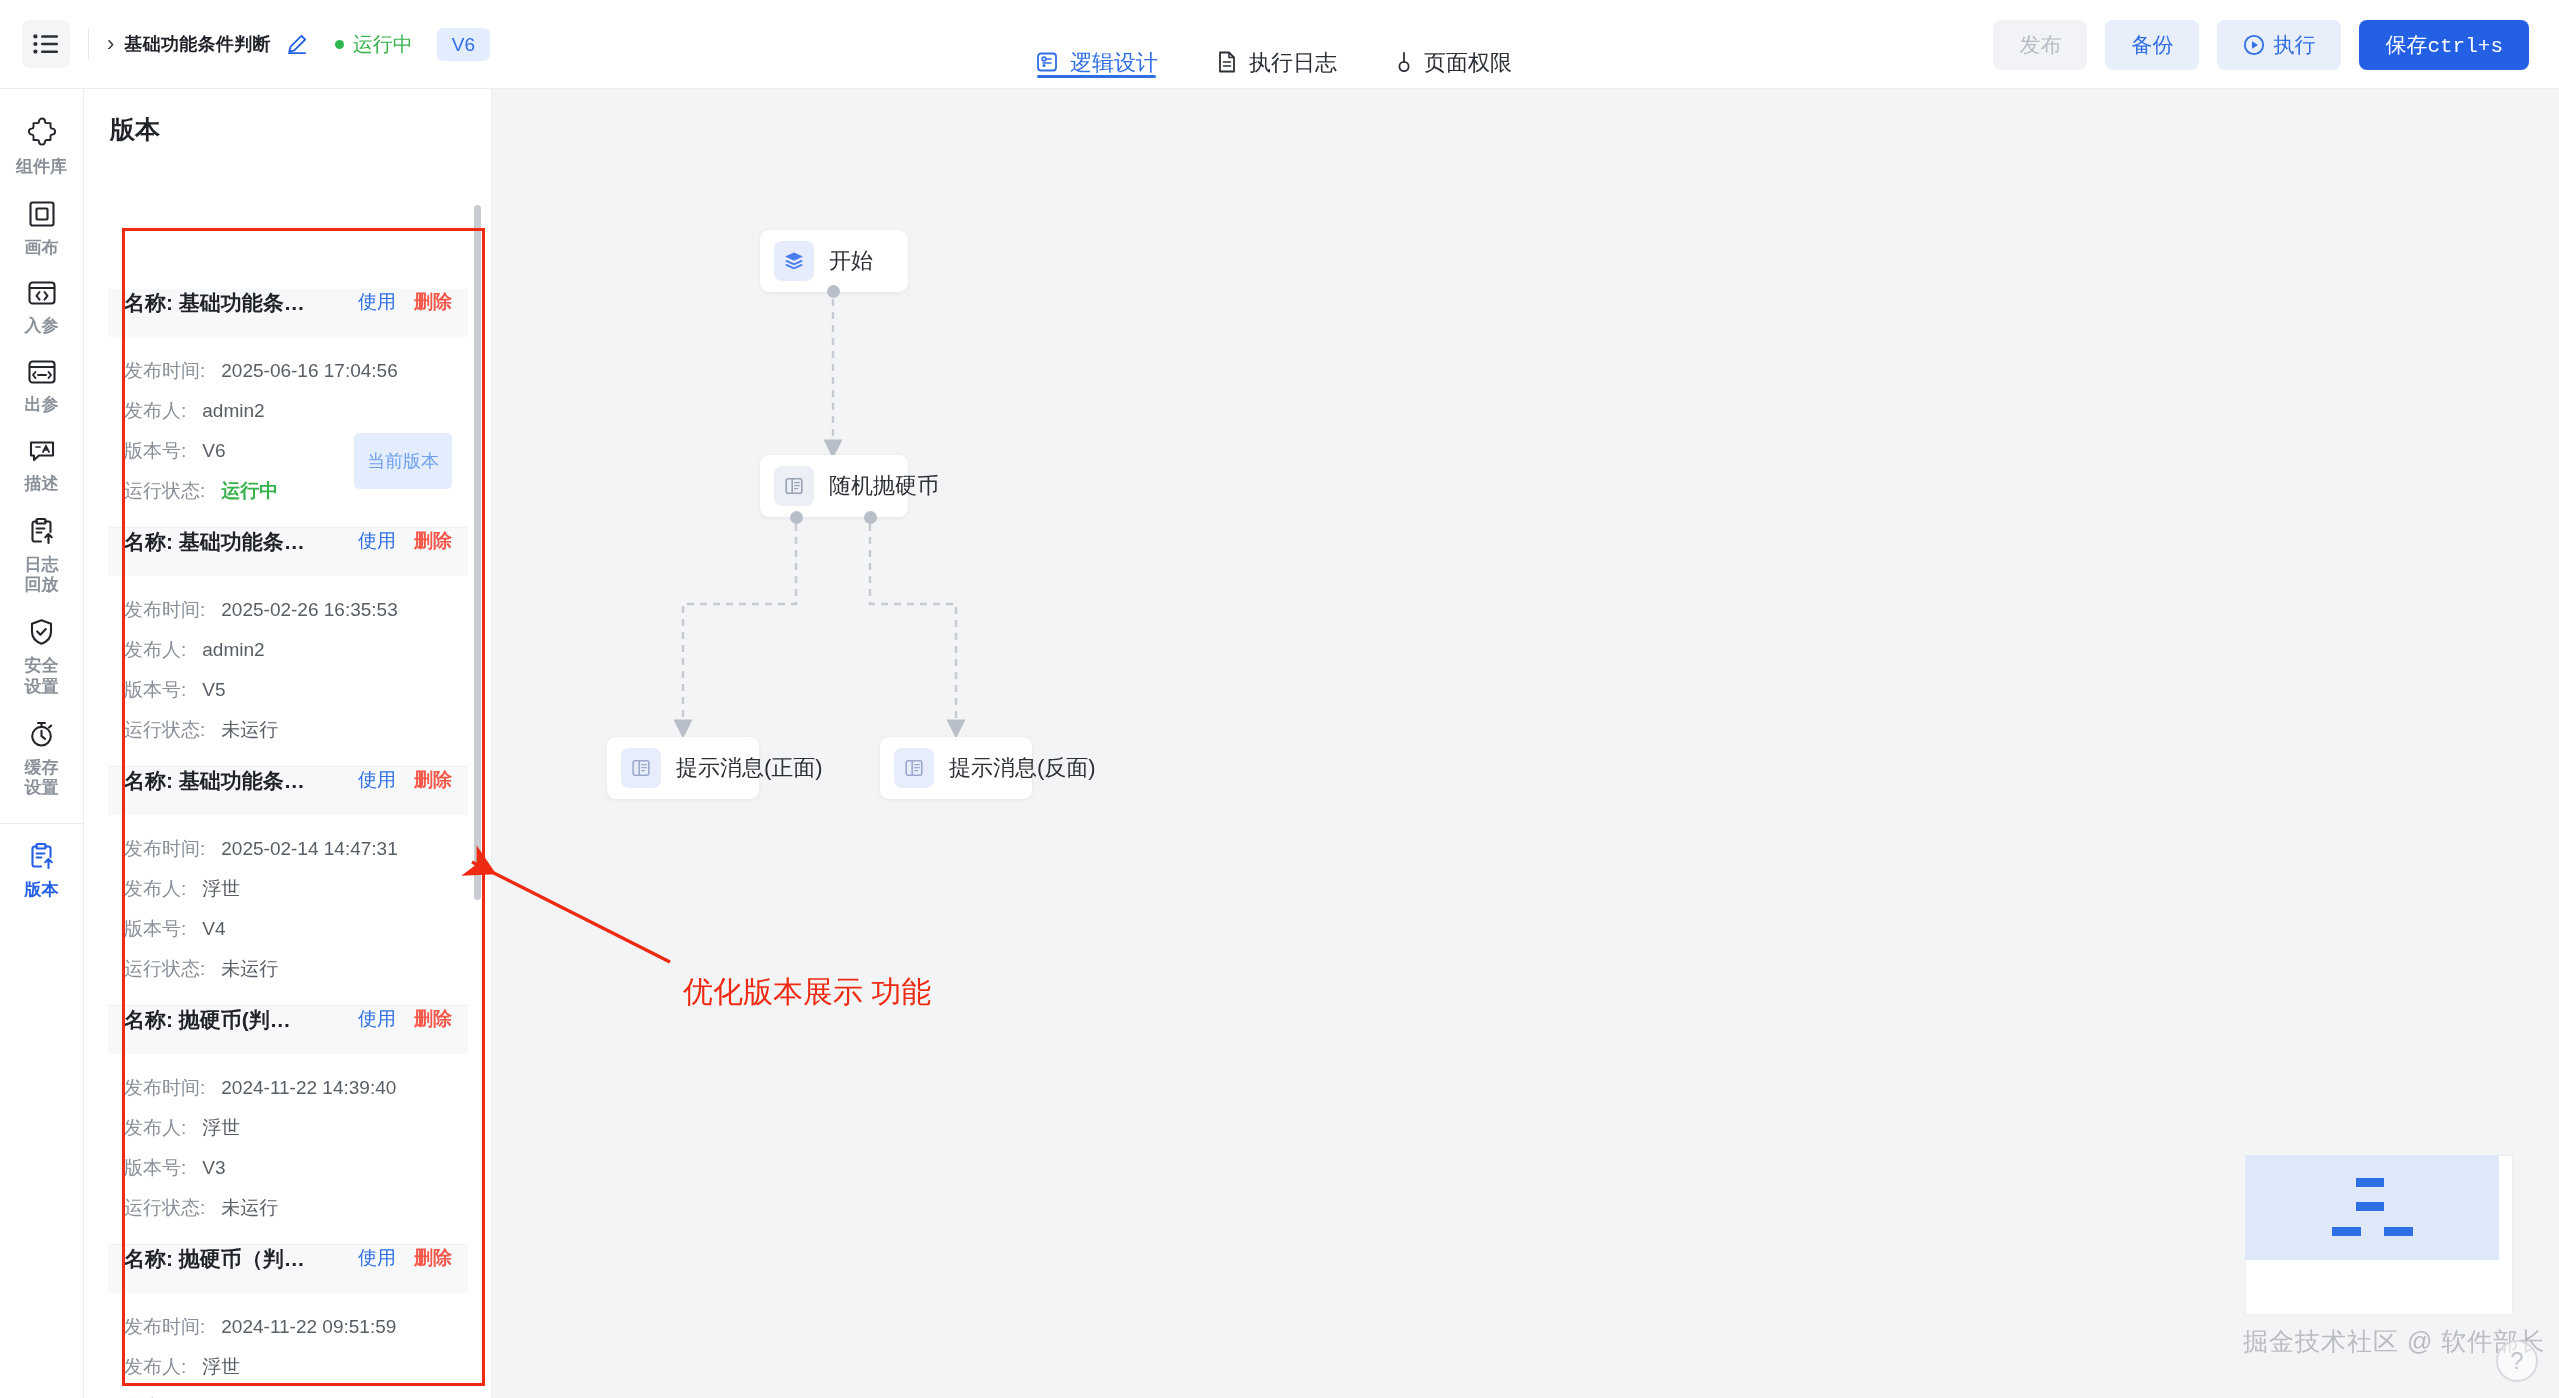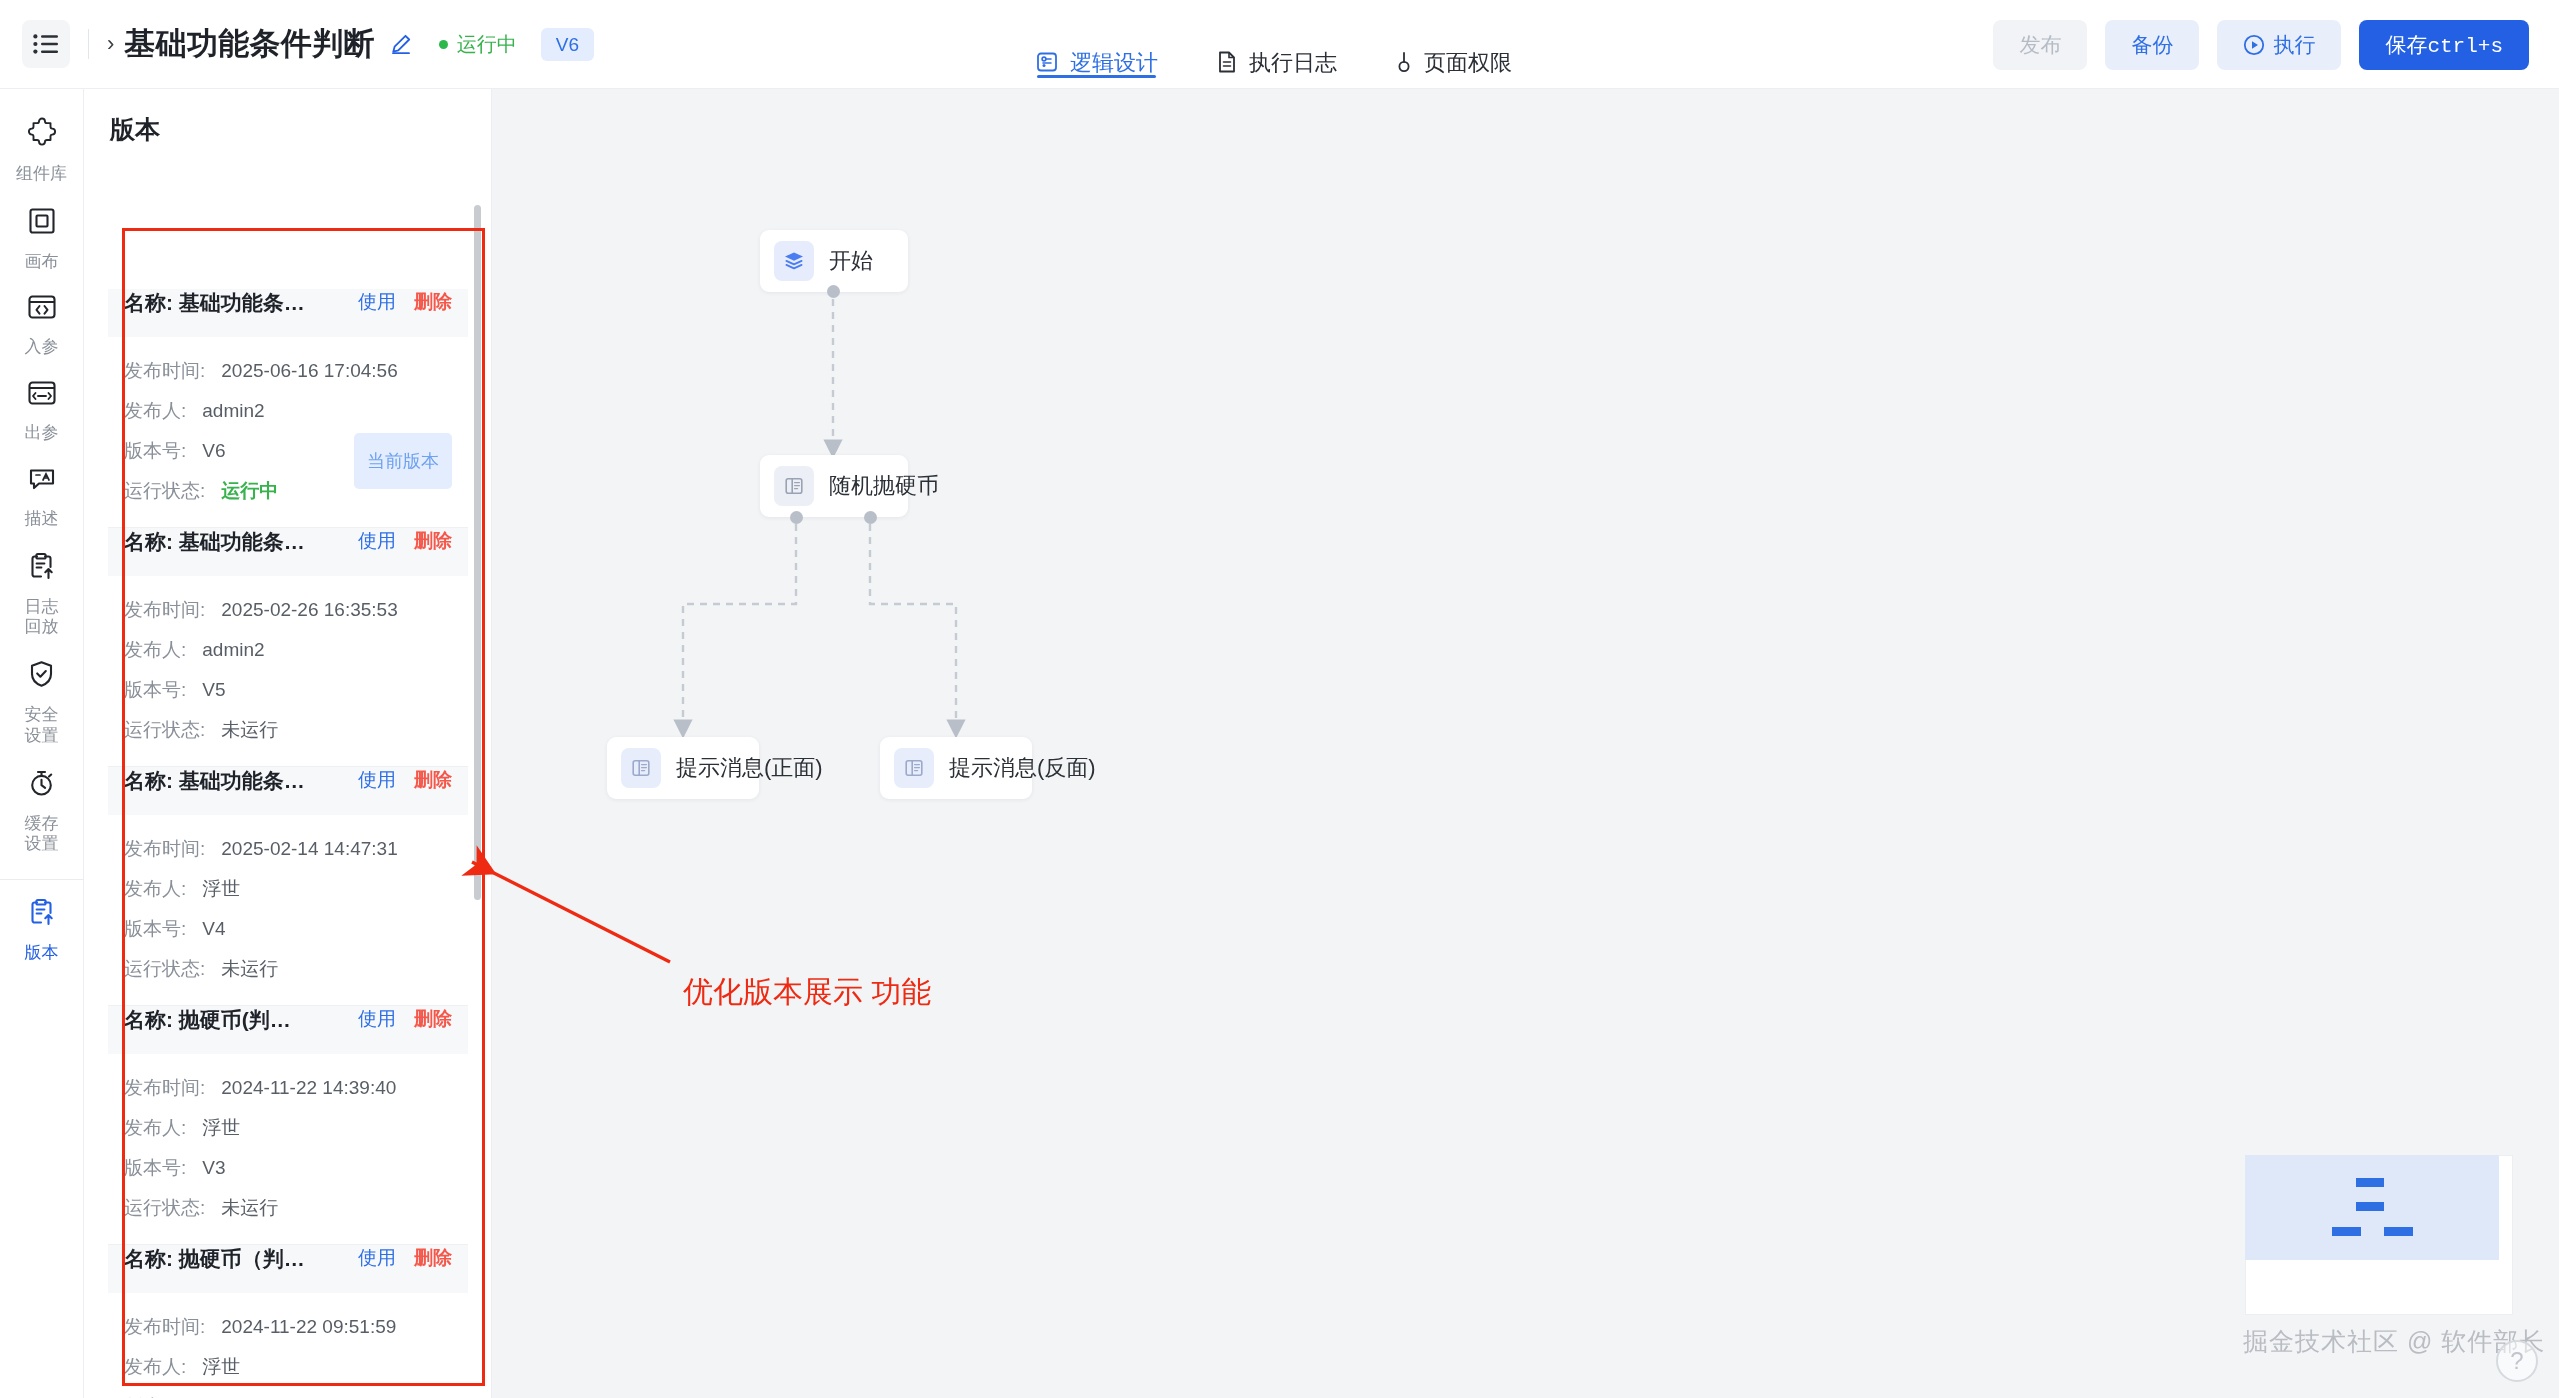--- a/index.html
+++ b/index.html
@@ -19,21 +19,21 @@
     display: flex; align-items: center; z-index: 30;
   }
   .tb-left { display: flex; align-items: center; padding-left: 22px; gap: 0; }
   .menu-btn {
     width: 48px; height: 48px; border-radius: 8px; background: #f4f5f7;
     display: flex; align-items: center; justify-content: center; cursor: pointer;
   }
   .menu-btn svg { display: block; }
   .tb-divider { width: 1px; height: 30px; background: #e3e5e8; margin: 0 16px 0 18px; }
   .chev { color: #3c4043; font-size: 22px; line-height: 1; padding: 0 10px 0 2px; cursor: pointer; }
-  .flow-title { font-size: 31px; font-weight: 700; color: #1f2329; letter-spacing: .3px; white-space: nowrap; }
+  .flow-title { font-size: 18px; font-weight: 700; color: #1f2329; letter-spacing: .3px; white-space: nowrap; }
   .edit-icon { margin-left: 14px; cursor: pointer; display: flex; align-items: center; }
   .run-state { display: flex; align-items: center; gap: 9px; margin-left: 26px; }
   .run-dot { width: 9px; height: 9px; border-radius: 50%; background: #2db84d; }
   .run-text { font-size: 20px; color: #37b24d; white-space: nowrap; }
   .ver-chip {
     margin-left: 24px; background: #e4edfd; color: #2f6fe4; font-size: 19px;
     border-radius: 6px; padding: 7px 15px; line-height: 1; cursor: pointer;
   }
 
   .tb-tabs { position: absolute; left: 1035px; top: 0; height: 89px; display: flex; align-items: center; gap: 58px; }
@@ -55,21 +55,21 @@
   .btn-primary { background: #2360e4; color: #ffffff; font-weight: 400; }
 
   
   .rail {
     position: absolute; left: 0; top: 89px; width: 84px; bottom: 0;
     background: #ffffff; border-right: 1px solid #eceef1; z-index: 20;
     display: flex; flex-direction: column; align-items: center; padding-top: 16px;
   }
   .rail-item {
     width: 84px; padding: 12px 0 10px; display: flex; flex-direction: column;
-    align-items: center; gap: 13px; cursor: pointer;
+    align-items: center; gap: 6px; cursor: pointer; font-weight: bold;
   }
   .rail-label { font-size: 17px; color: #8a9099; line-height: 1.22; text-align: center; }
   .rail-item.active .rail-label { color: #2360e4; }
   .rail-sep { width: 84px; height: 1px; background: #ececec; margin: 14px 0 6px; }
 
   
   .panel {
     position: absolute; left: 84px; top: 89px; width: 408px; bottom: 0;
     background: #ffffff; border-right: 1px solid #eceef1; z-index: 15; overflow: hidden;
   }

